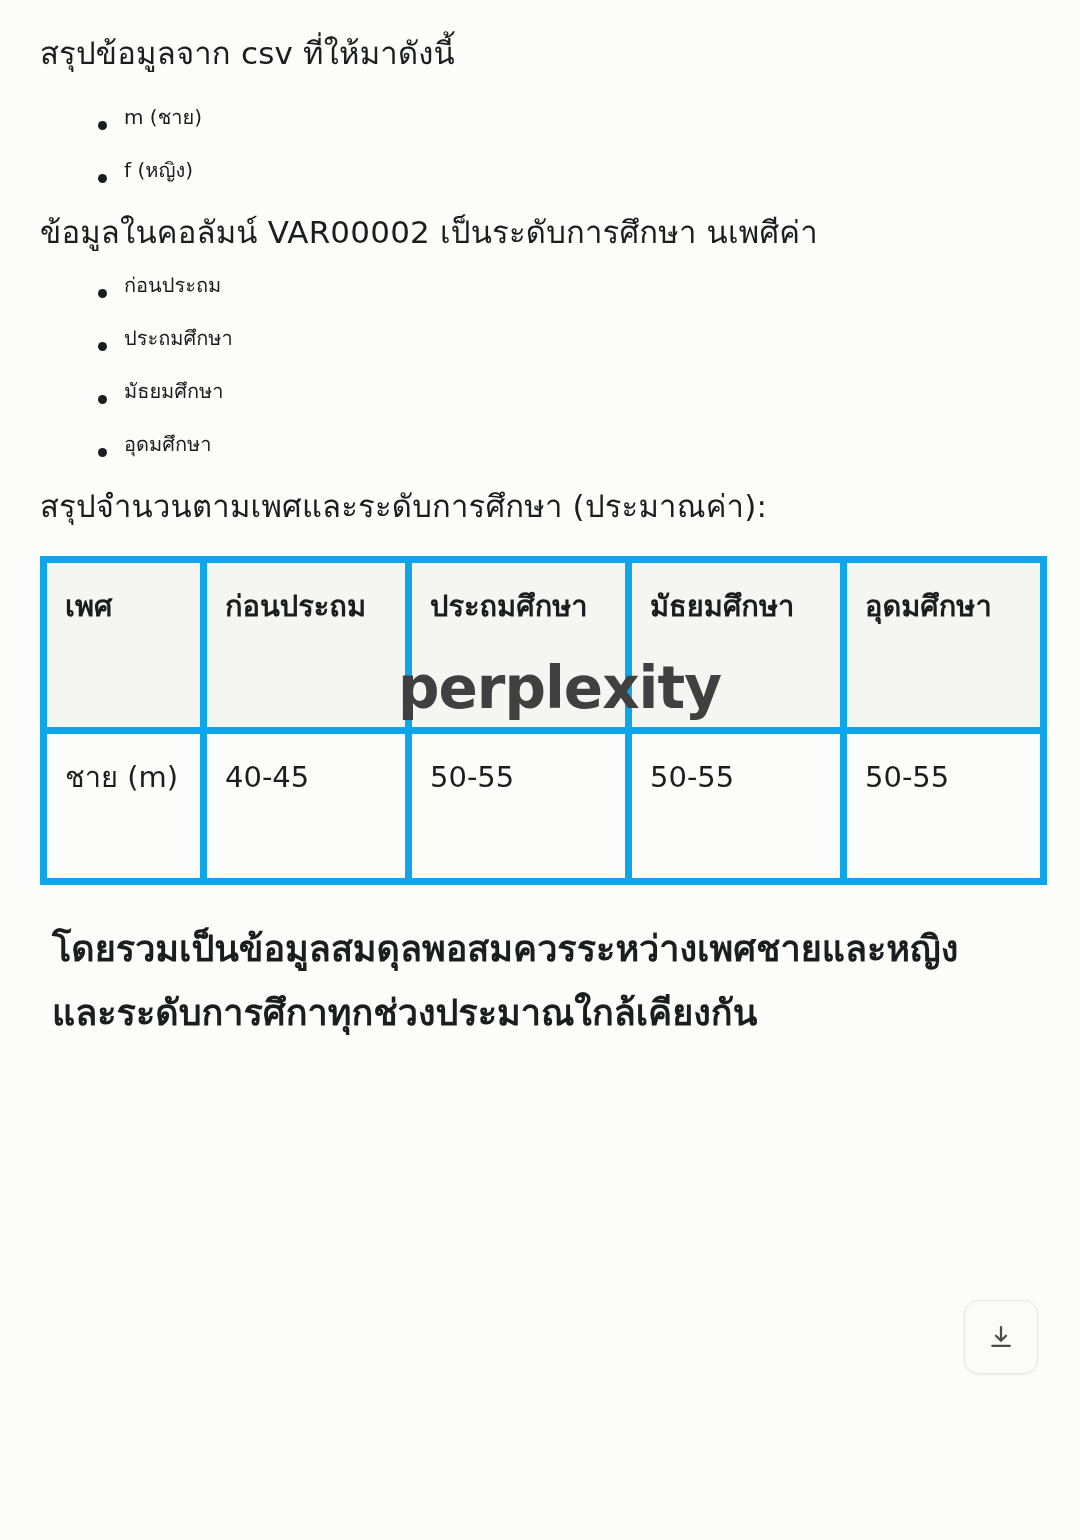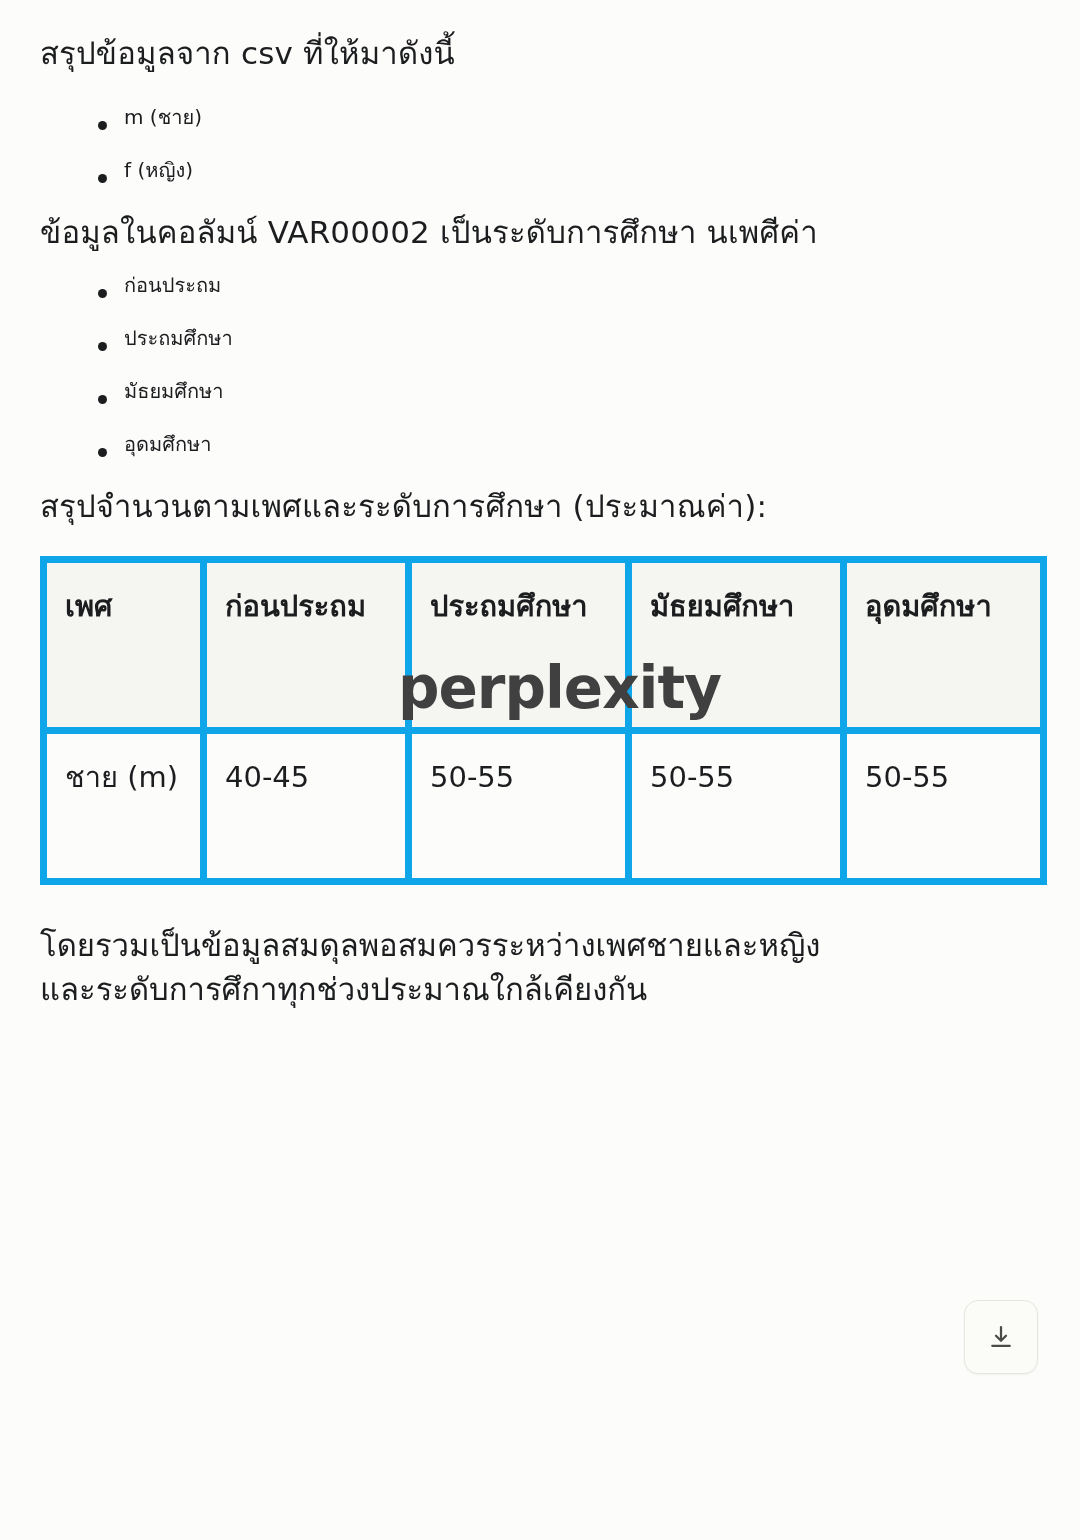--- a/index.html
+++ b/index.html
@@ -107,23 +107,24 @@
     display: flex;
     align-items: center;
     justify-content: center;
     box-shadow: 0 1px 2px rgba(0,0,0,0.05);
   }
   .download-btn svg { display: block; }
   .footer-text {
     margin-top: 38px;
   }
   .footer-text p {
-    font-size: 31px;
+    font-size: 36px;
     line-height: 1.45;
-    margin: 0;
+    margin: 12px;
+    font-weight: bold;
   }
 </style>
 </head>
 <body>
 
 <div class="page">
 
   <p class="para">สรุปข้อมูลจาก csv ที่ให้มาดังนี้</p>
 
   <ul class="bullets">

